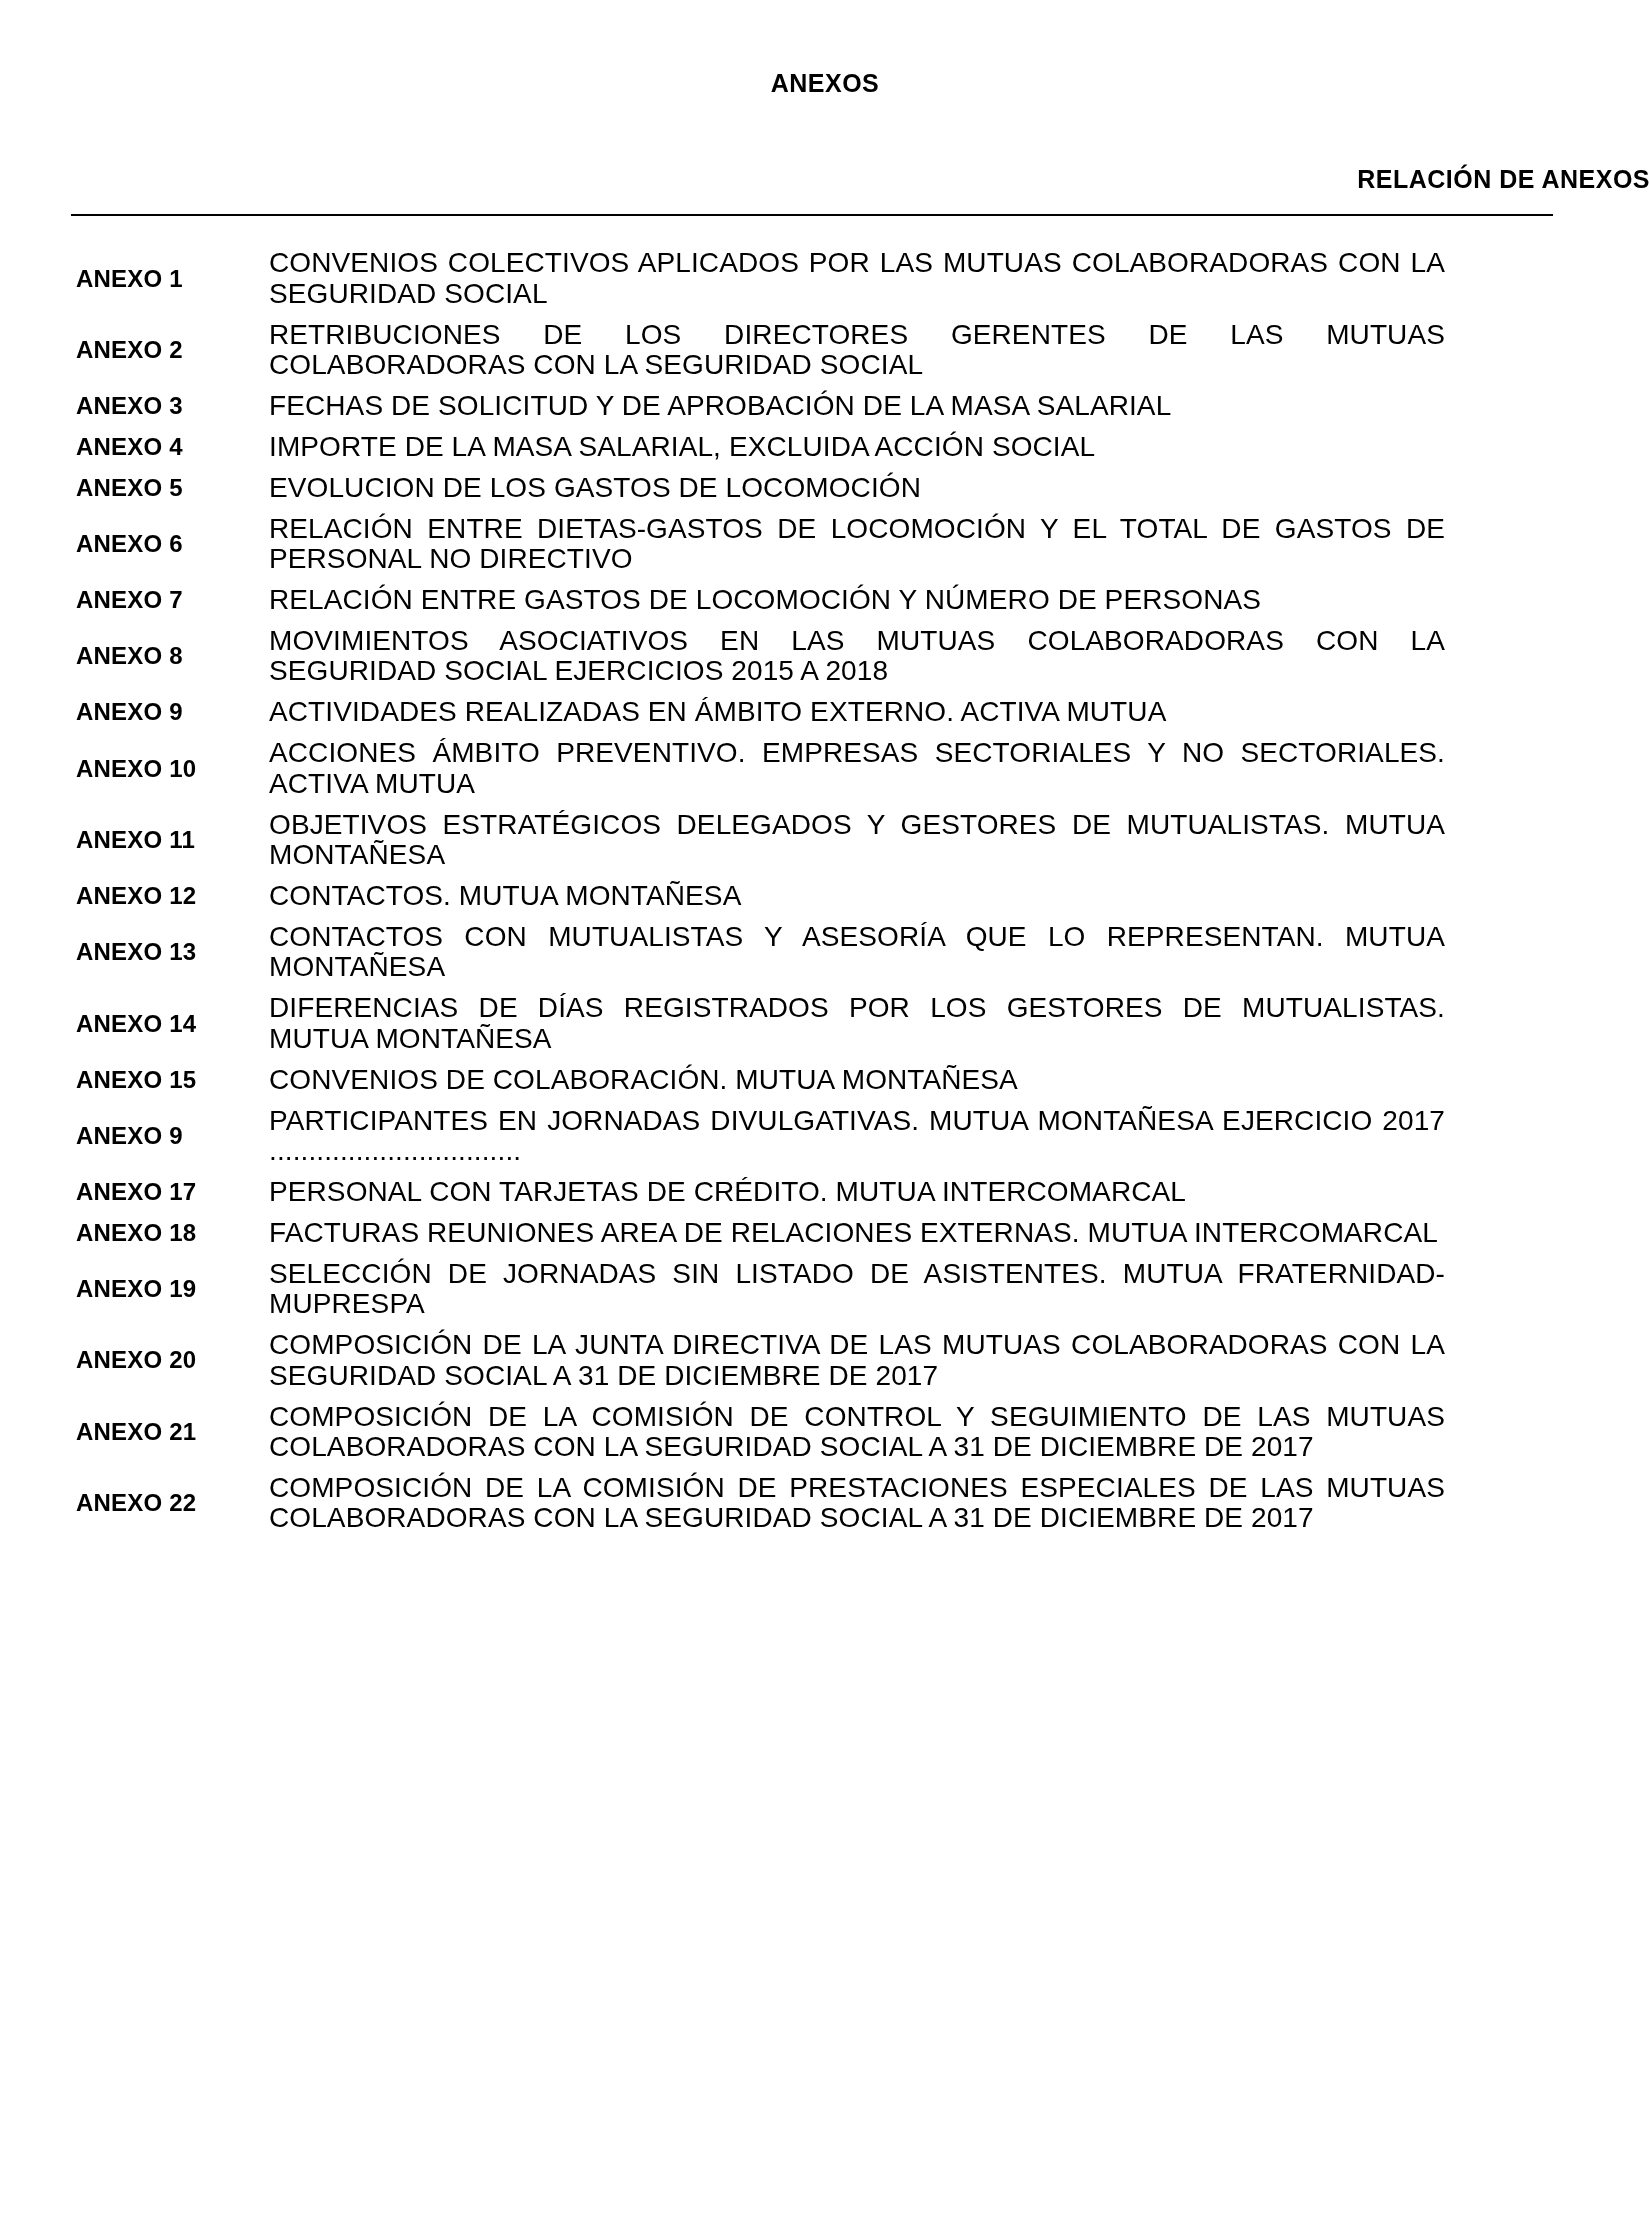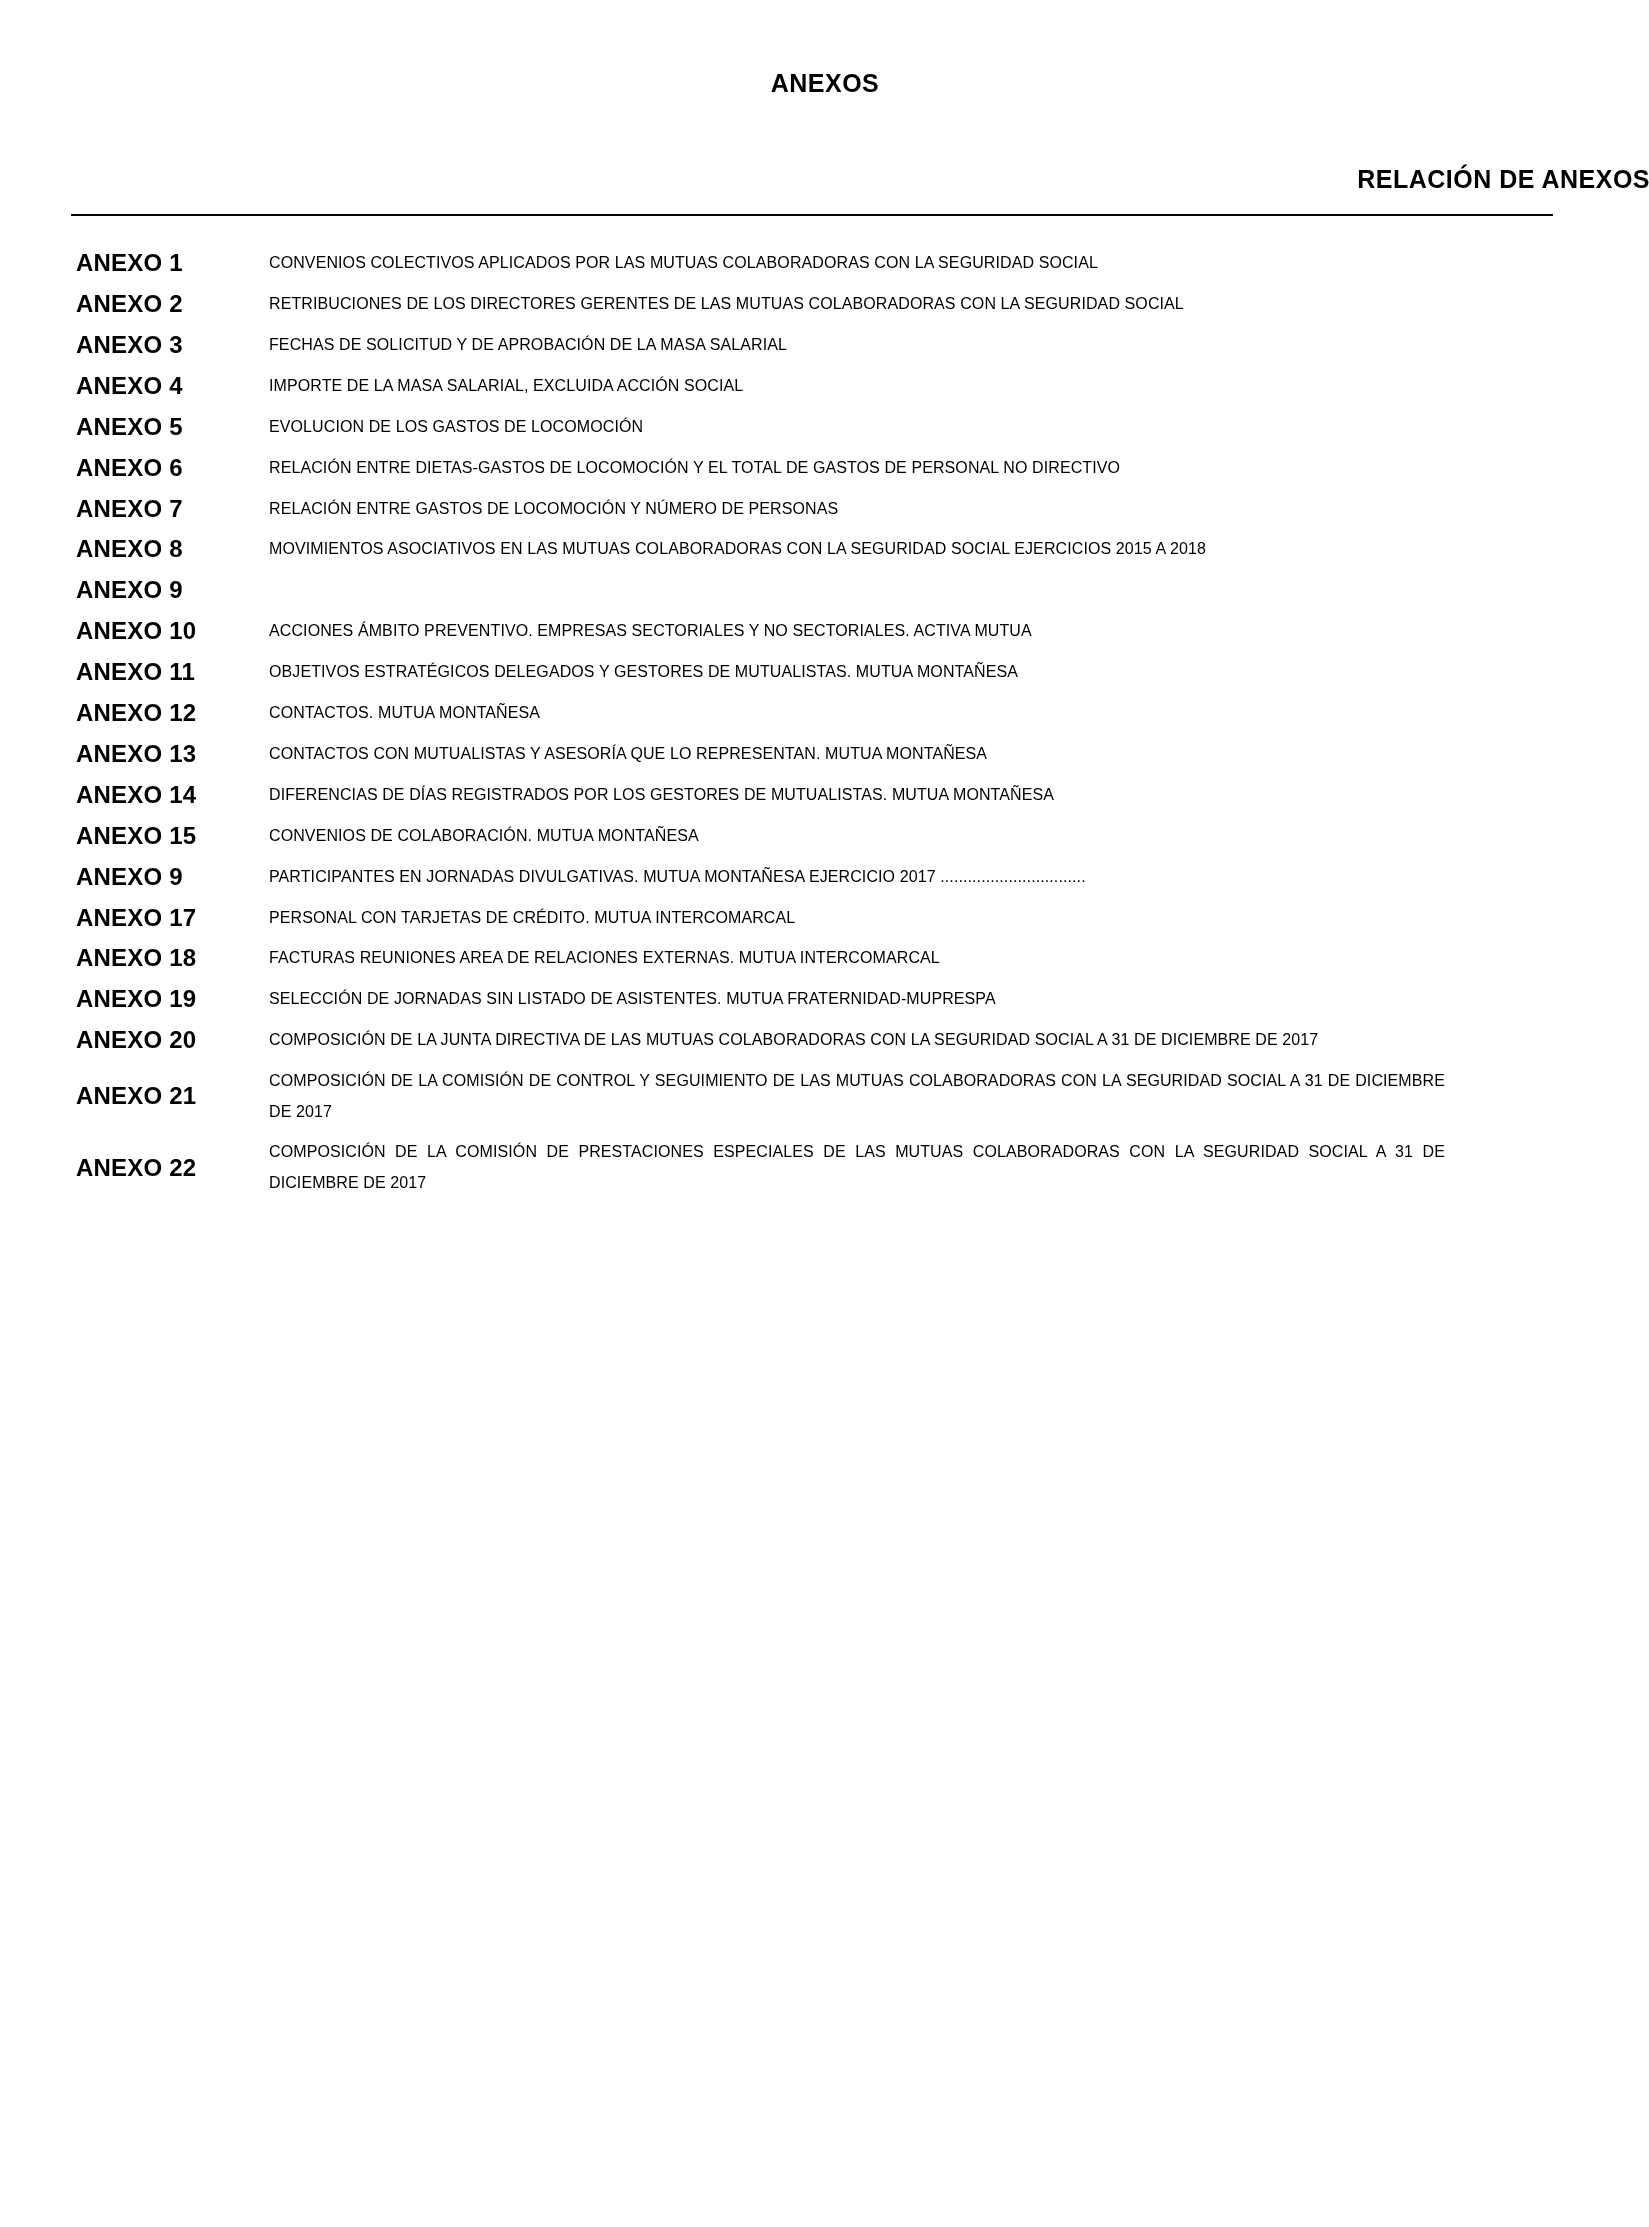--- a/index.html
+++ b/index.html
@@ -69,21 +69,21 @@
     flex: 0 0 193px;
     width: 193px;
     font-size: 24px;
     font-weight: bold;
     line-height: 30.5px;
     white-space: nowrap;
     letter-spacing: 0.2px;
   }
   .annex-text {
     flex: 1 1 auto;
-    font-size: 16px;
+    font-size: 28px;
     font-weight: normal;
     line-height: 30.5px;
     text-align: justify;
     text-justify: inter-word;
     letter-spacing: 0.1px;
     hyphens: none;
   }
 </style>
 </head>
 <body>
@@ -126,20 +126,21 @@
       <div class="annex-row">
         <div class="annex-label">ANEXO 7</div>
         <div class="annex-text">RELACIÓN ENTRE GASTOS DE LOCOMOCIÓN Y NÚMERO DE PERSONAS</div>
       </div>
       <div class="annex-row">
         <div class="annex-label">ANEXO 8</div>
         <div class="annex-text">MOVIMIENTOS ASOCIATIVOS EN LAS MUTUAS COLABORADORAS CON LA SEGURIDAD SOCIAL EJERCICIOS 2015 A 2018</div>
       </div>
       <div class="annex-row">
         <div class="annex-label">ANEXO 9</div>
+        <div class="annex-text">ACTIVIDADES REALIZADAS EN ÁMBITO EXTERNO. ACTIVA MUTUA</div>
       </div>
       <div class="annex-row">
         <div class="annex-label">ANEXO 10</div>
         <div class="annex-text">ACCIONES ÁMBITO PREVENTIVO. EMPRESAS SECTORIALES Y NO SECTORIALES. ACTIVA MUTUA</div>
       </div>
       <div class="annex-row">
         <div class="annex-label">ANEXO 11</div>
         <div class="annex-text">OBJETIVOS ESTRATÉGICOS DELEGADOS Y GESTORES DE MUTUALISTAS. MUTUA MONTAÑESA</div>
       </div>
       <div class="annex-row">

